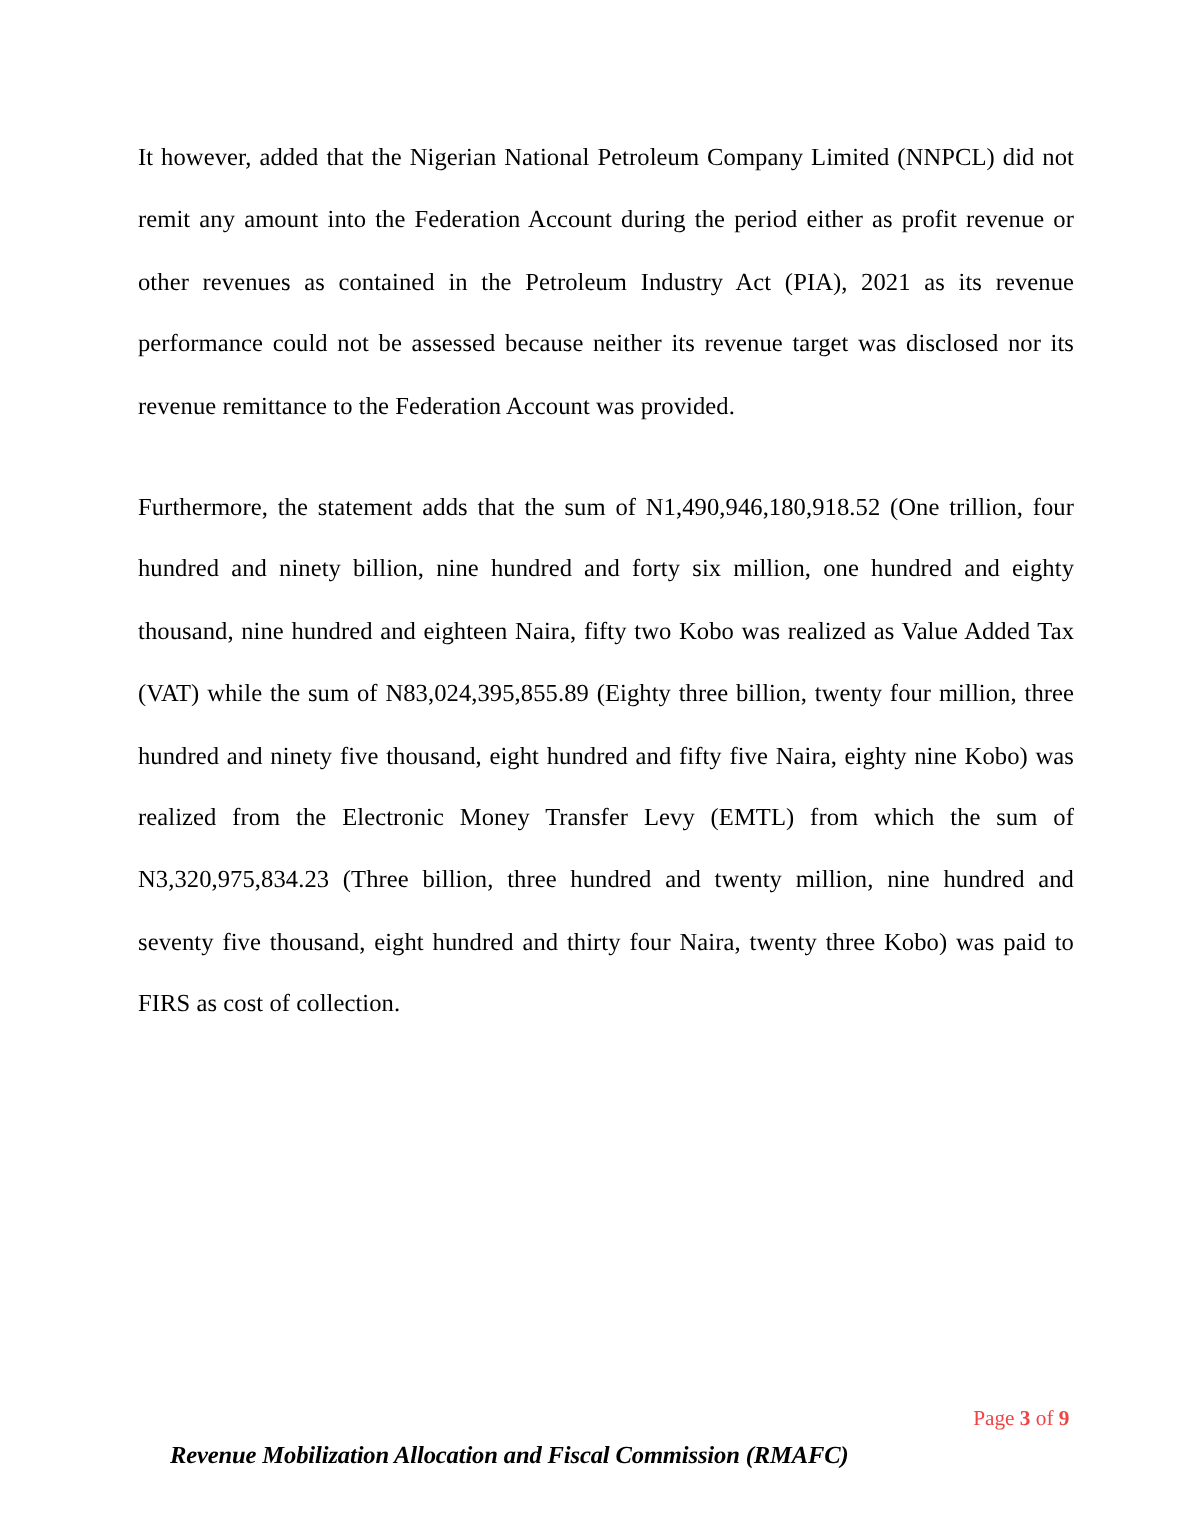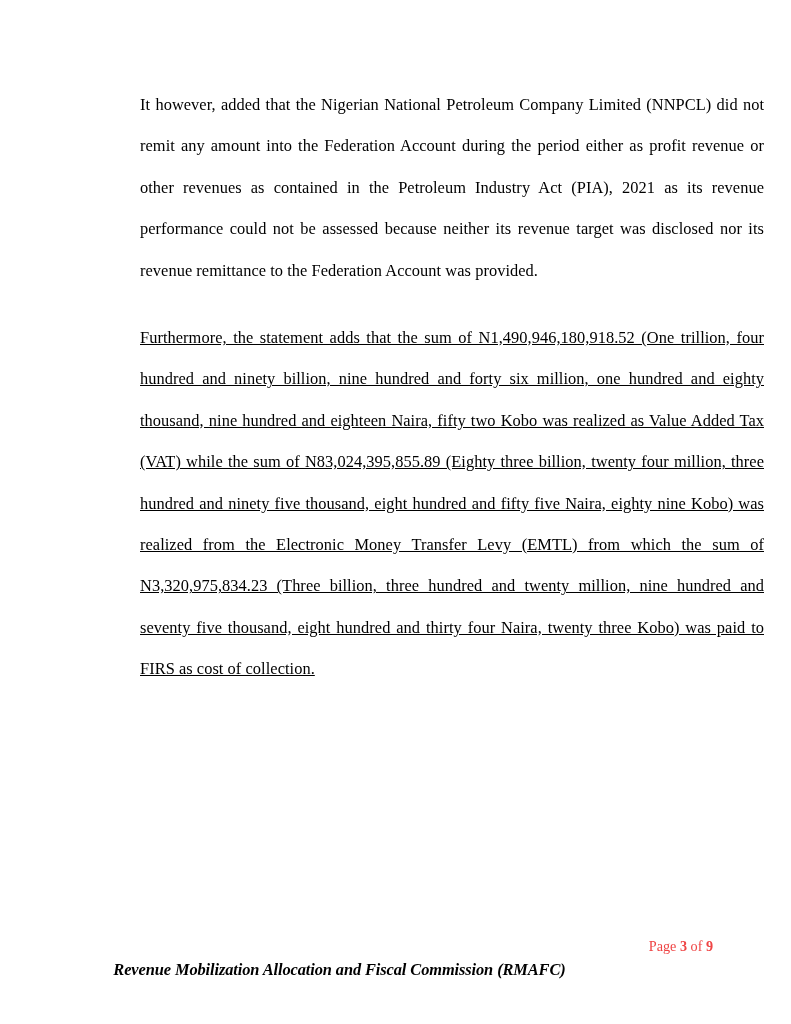--- a/index.html
+++ b/index.html
@@ -21,33 +21,31 @@
     left: 0;
     width: 791px;
     height: 1024px;
     background: #ffffff;
   }
   .content {
     position: absolute;
     left: 92px;
     top: 84px;
     width: 624px;
-    margin-left: 48px;
   }
   .para {
     text-align: justify;
     text-justify: inter-word;
     font-size: 16.4px;
     line-height: 41.4px;
     margin: 0 0 0 0;
     letter-spacing: 0.05px;
   }
   .para + .para {
     margin-top: 26px;
-    text-decoration: underline;
   }
   .footer {
     position: absolute;
     left: 0;
     top: 938px;
     width: 791px;
   }
   .page-number {
     position: absolute;
     right: 78px;

